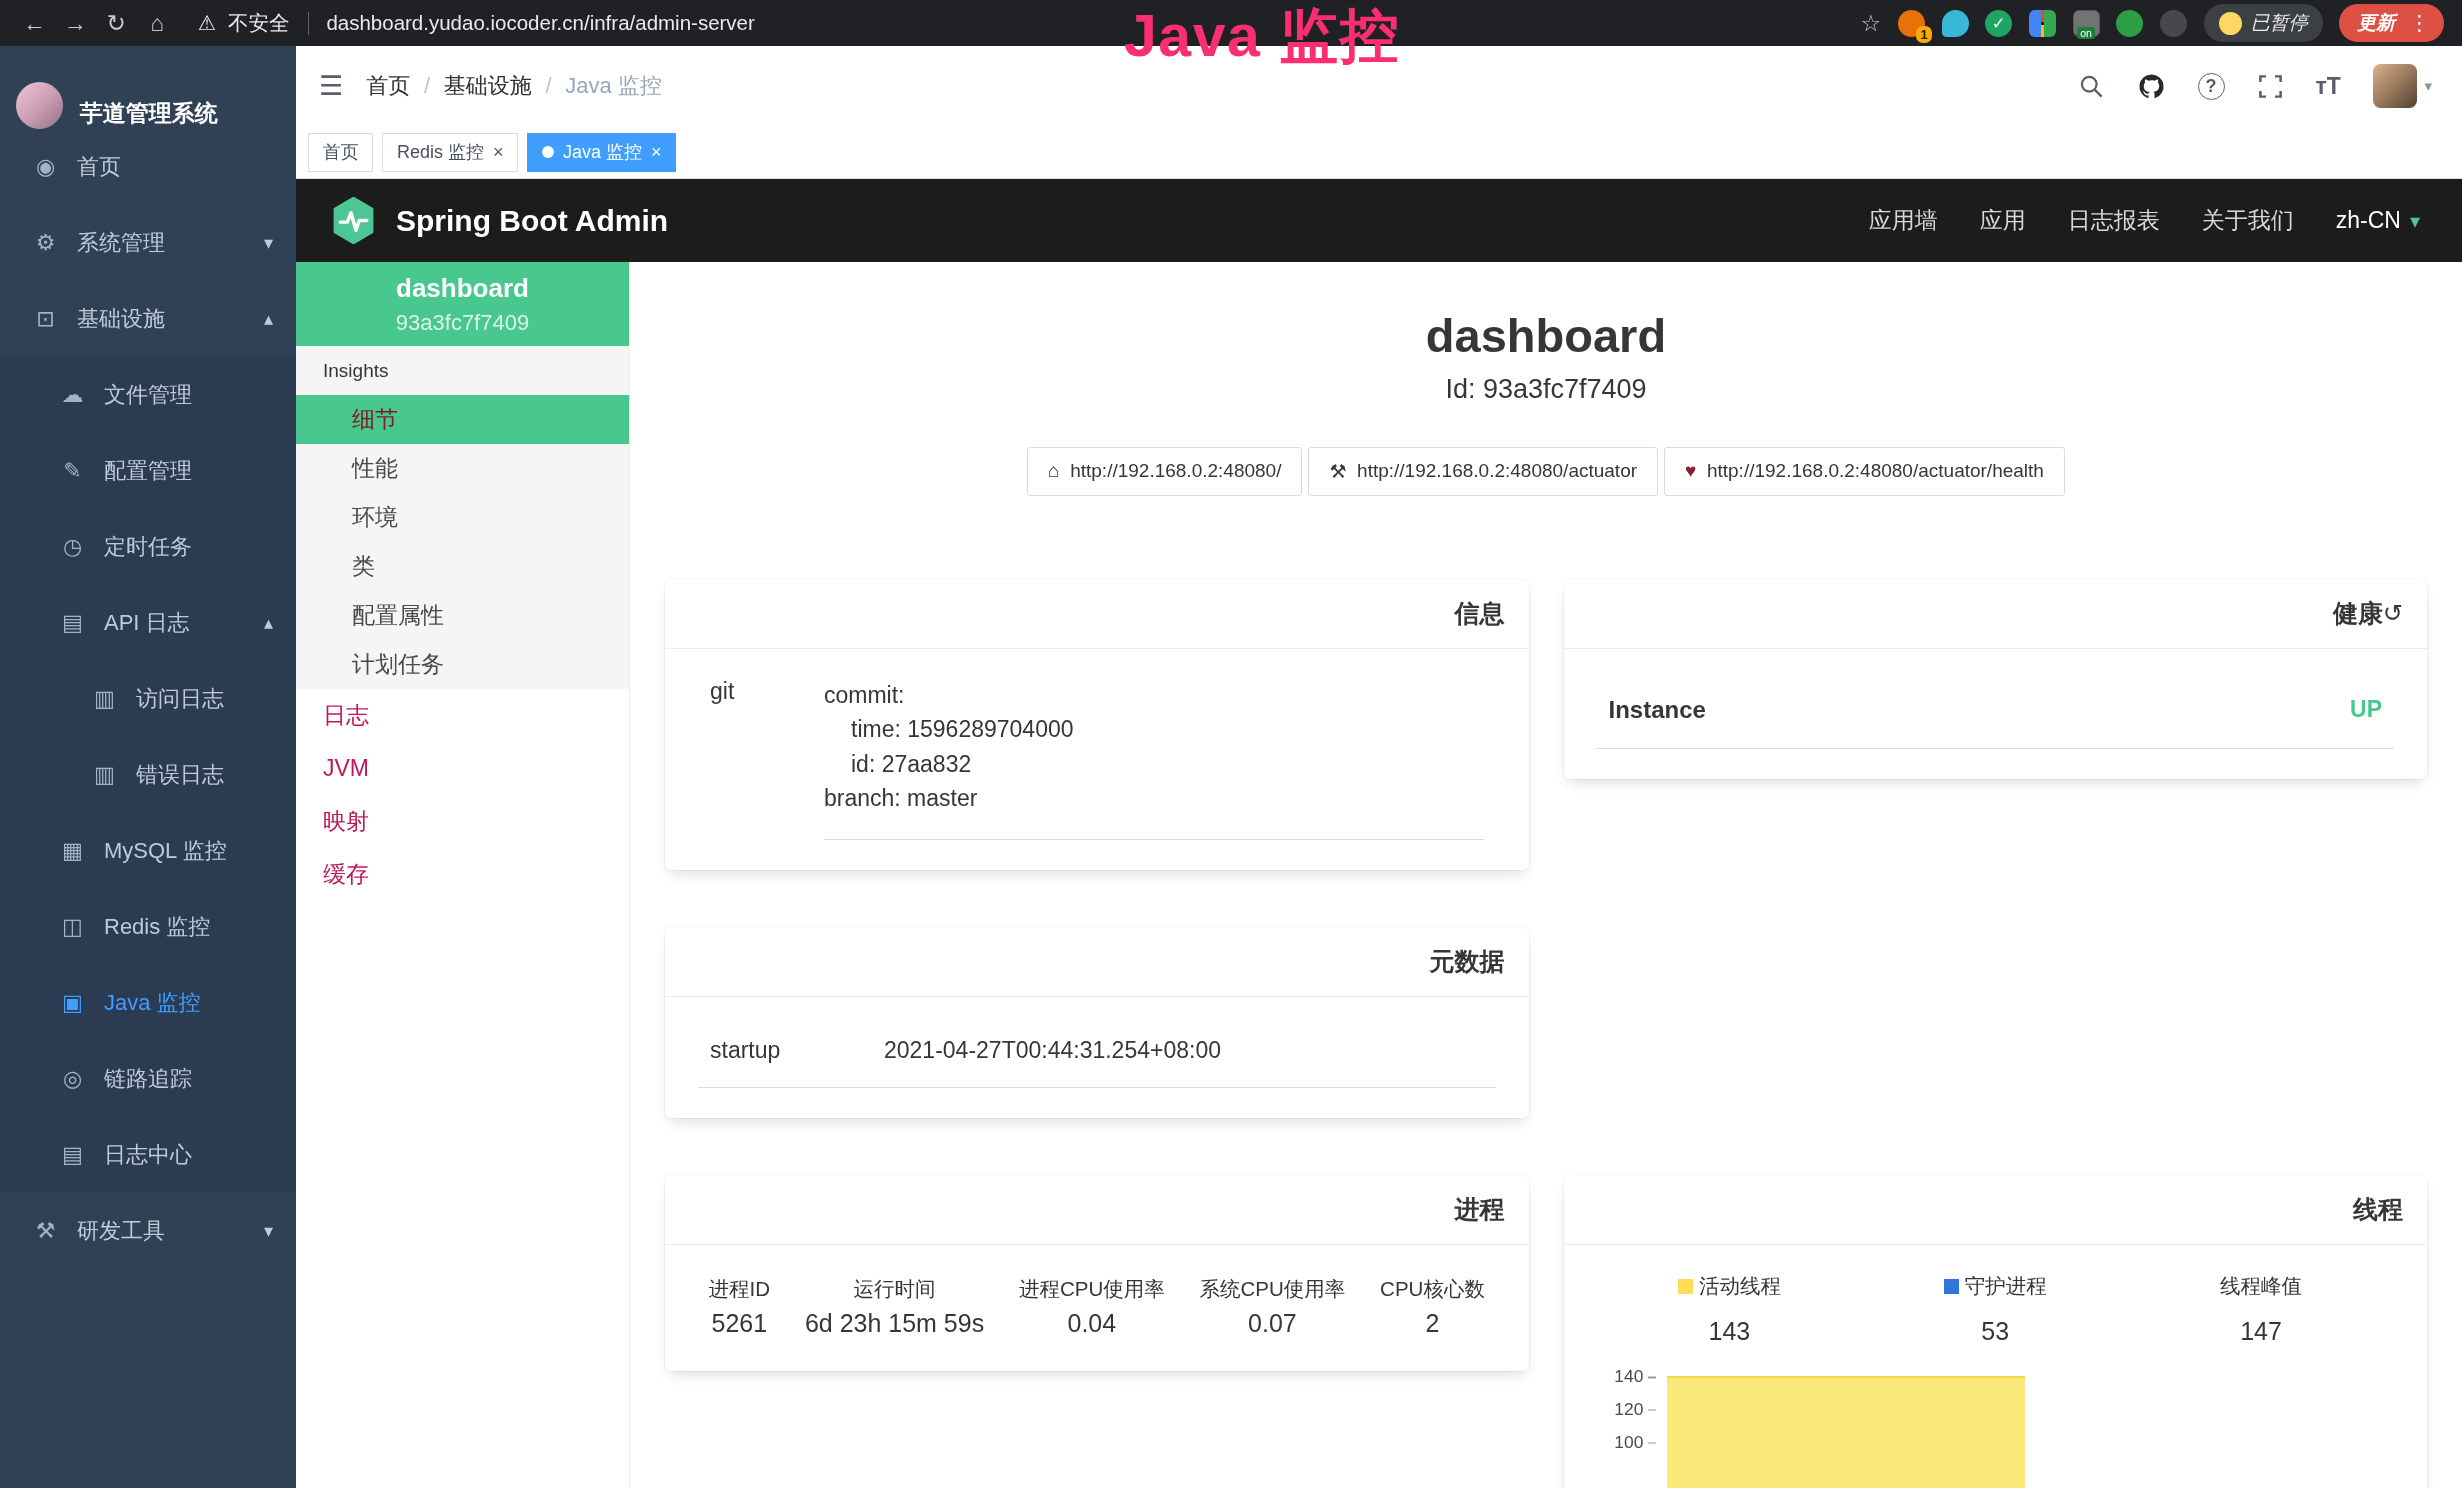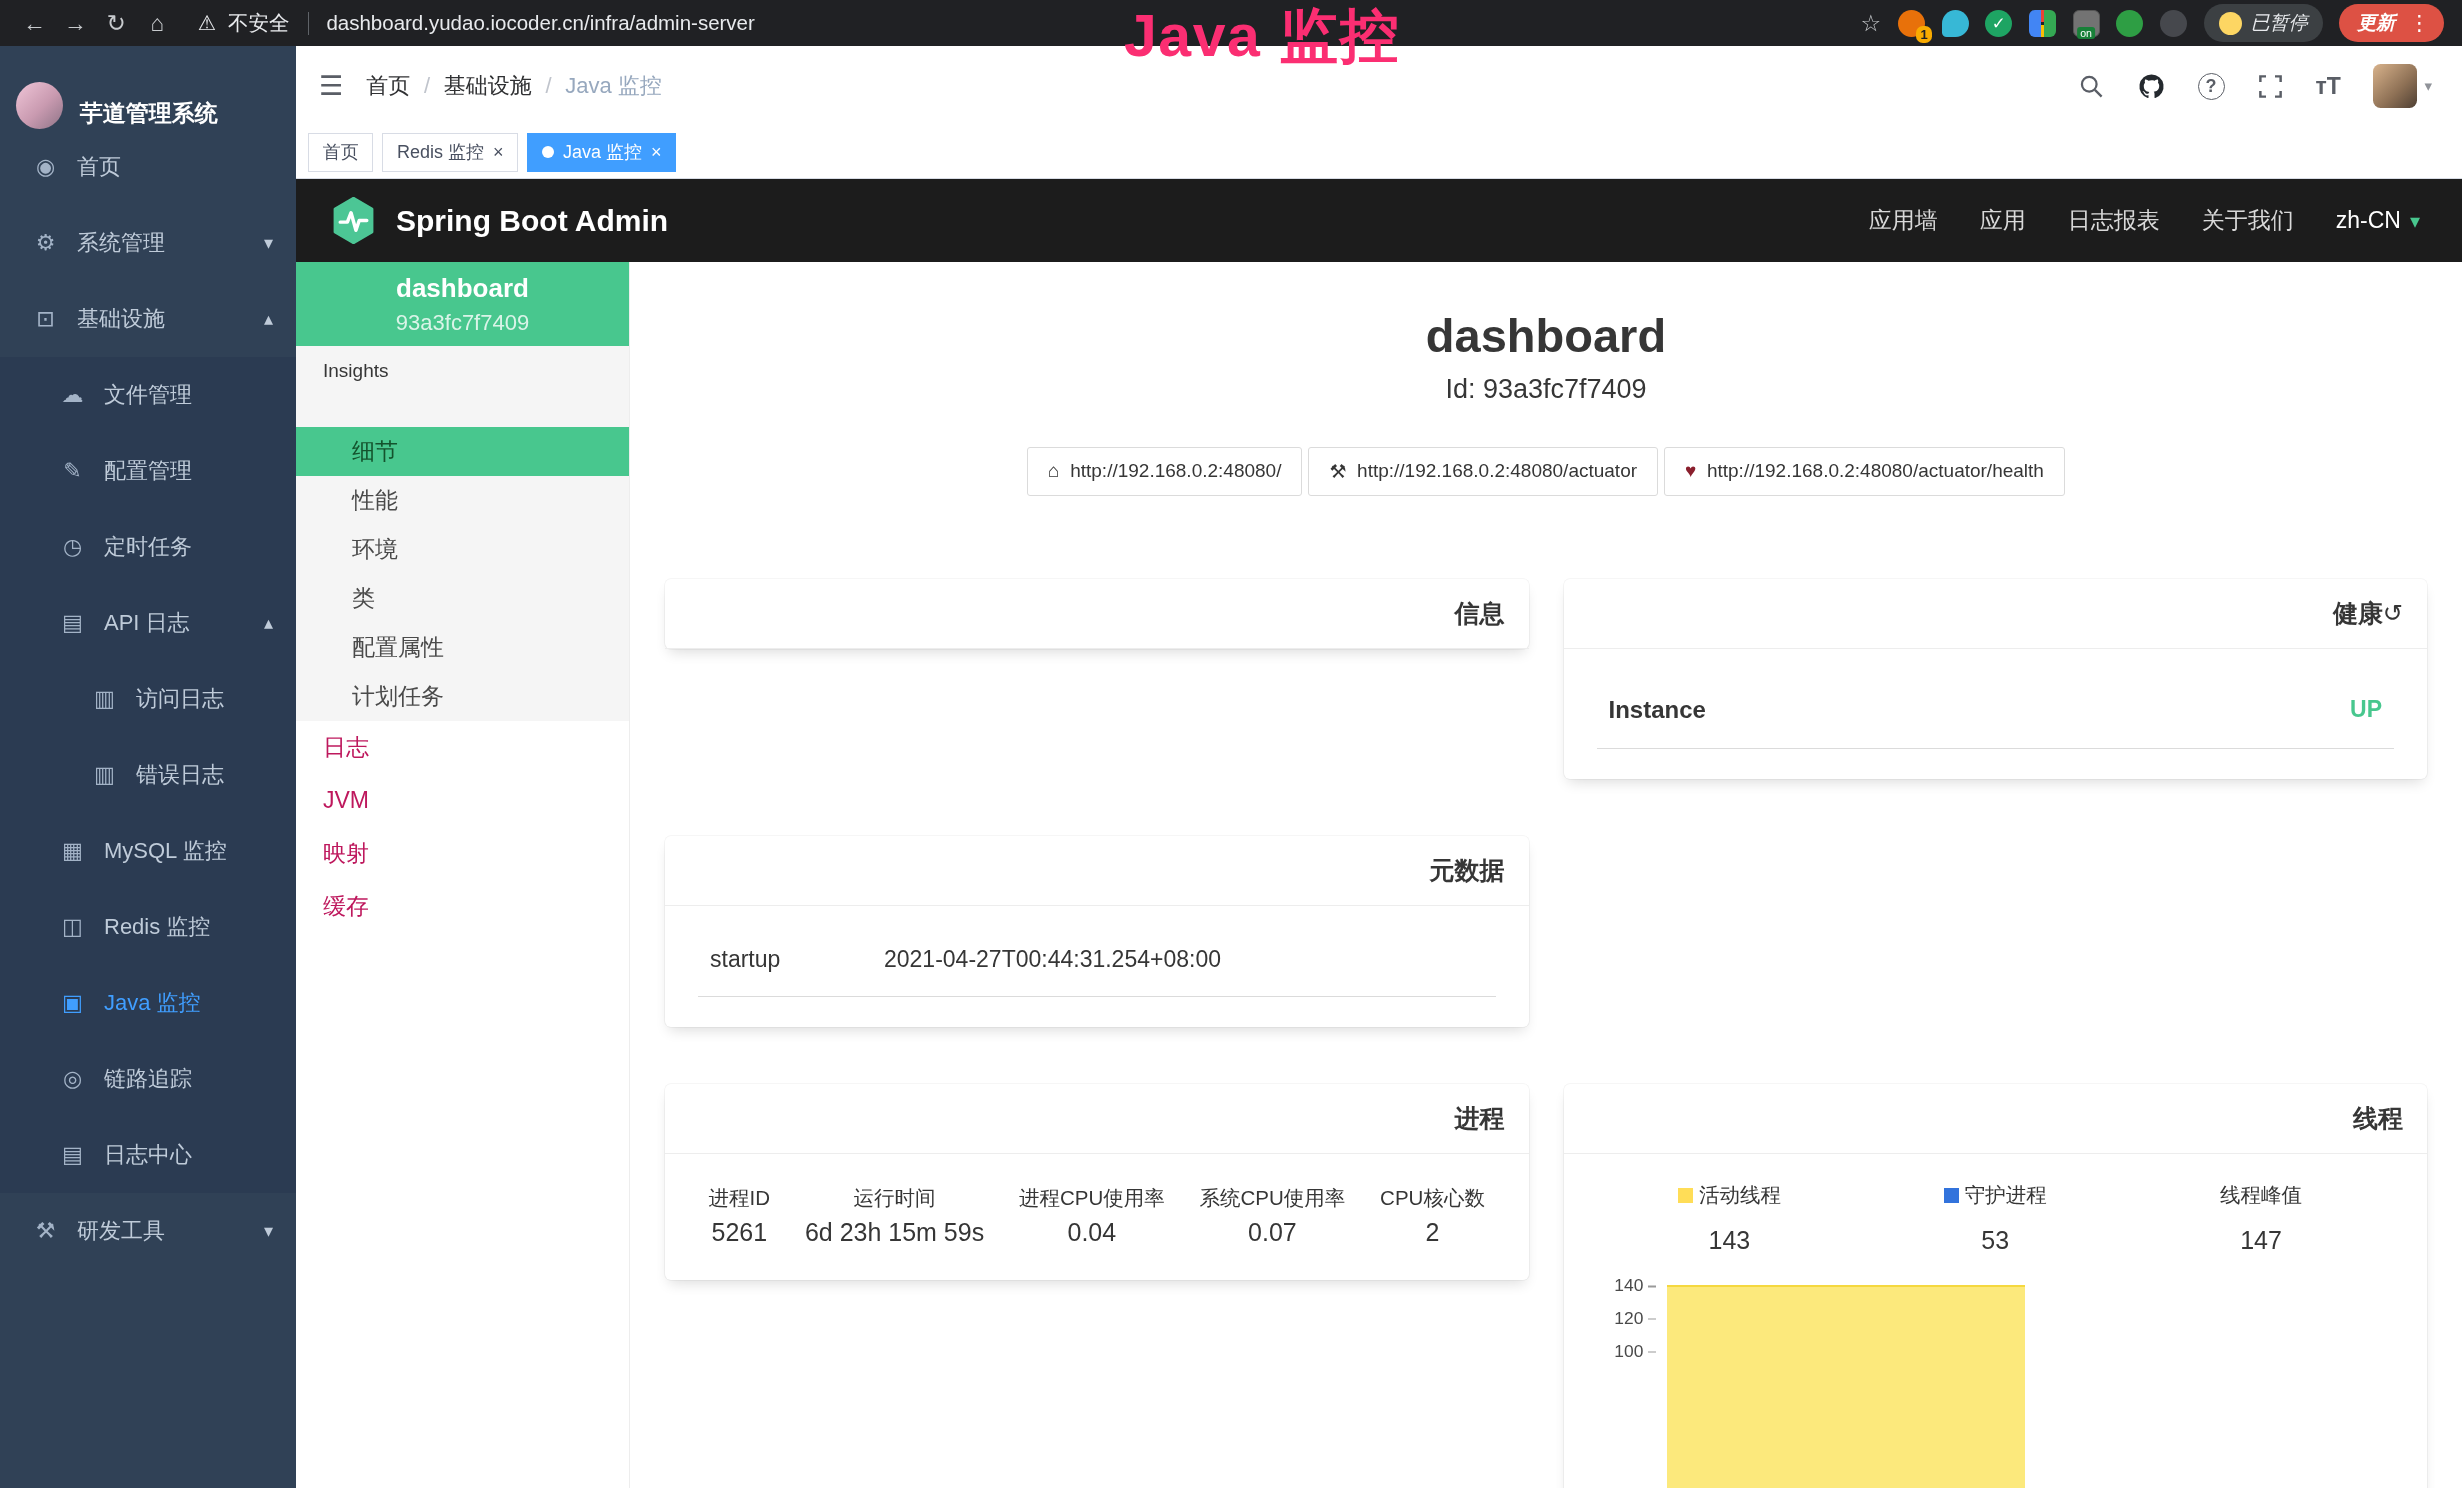--- a/index.html
+++ b/index.html
@@ -96,21 +96,21 @@
   
   .sba-side { position:absolute; top:262px; left:296px; width:334px; bottom:0; background:#fff;
     border-right:0.8px solid #ededed; z-index:1; }
   .sba-instance { height:84px; background:#48c78e; color:#fff; display:flex; flex-direction:column;
     justify-content:center; align-items:center; gap:6px; }
   .sba-instance .name { font-size:26px; font-weight:bold; }
   .sba-instance .iid { font-size:22px; color:rgba(255,255,255,.8); }
   .sba-section { background:#f5f5f5; }
   .sba-sec-label { height:49px; display:flex; align-items:center; padding-left:27px; font-size:19px; color:#363636; }
   .sba-subitem { height:49px; display:flex; align-items:center; padding-left:56px; font-size:23px; color:#4a4a4a; cursor:default; }
-  .sba-subitem.active { background:#48c78e; color:#14532d;margin-top:32px; }
+  .sba-subitem.active { background:#48c78e; color:#7f1d1d; }
   .sba-rootitem { height:53px; display:flex; align-items:center; padding-left:27px; font-size:23px; color:#be185d; cursor:default; }
 
   
   .sba-main { position:absolute; top:262px; left:630px; right:0; bottom:0; background:#fff; overflow:hidden; }
   .page-head { text-align:center; padding-top:46px; }
   .page-title { font-size:47px; font-weight:bold; color:#363636; }
   .id-line { font-size:27px; margin-top:10.6px; color:#363636; }
   .links { display:flex; justify-content:center; gap:6px; margin-top:42px; }
   .inst-link { display:inline-flex; align-items:center; gap:10.6px; height:49px; padding:0 20px;
     border:0.8px solid #dbdbdb; border-radius:3px; font-size:19px; color:#363636; background:#fff; cursor:default; }
@@ -388,20 +388,31 @@
       </a>
     </div>
   </div>
 
   <div class="cards">
 
     <section class="card">
       <header class="card-h">
         <span class="card-title">信息</span>
       </header>
+      <div class="card-b">
+        <div class="kv">
+          <div class="kv-k">git</div>
+          <div class="kv-v">
+            <div>commit:</div>
+            <div class="ind">time: 1596289704000</div>
+            <div class="ind">id: 27aa832</div>
+            <div>branch: master</div>
+          </div>
+        </div>
+      </div>
     </section>
 
     <section class="card">
       <header class="card-h">
         <span class="card-title">健康</span>
         <span class="h-icon">↺</span>
       </header>
       <div class="card-b">
         <div class="health-row">
           <span class="health-k">Instance</span>

